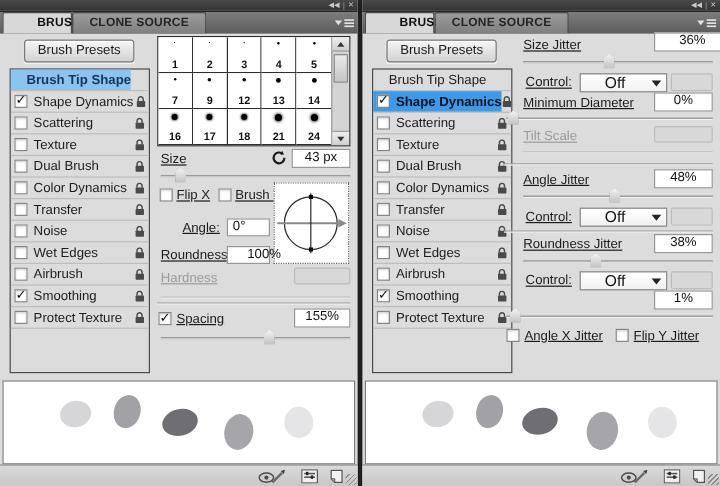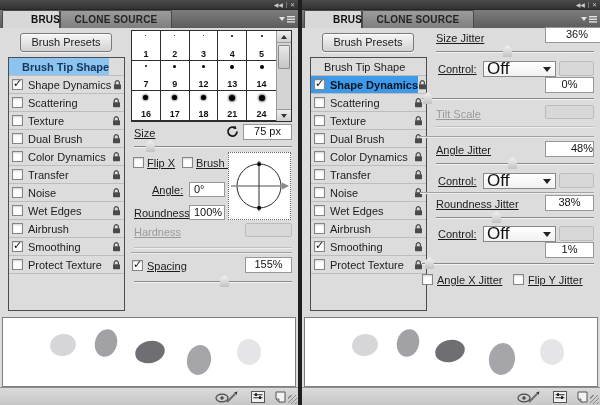--- a/index.html
+++ b/index.html
@@ -22,21 +22,21 @@
   .tab.inactive{left:60px;width:112px;background:linear-gradient(#9c9c9c,#7f7f7f);color:#242424;border:1px solid #4a4a4a;border-bottom:none;box-sizing:border-box;border-radius:2px 2px 0 0;}
   .pmenu{position:absolute;right:3px;top:4px;width:16px;height:10px;}
 
   
   .lbl{position:absolute;font-size:11px;color:#1c1c1c;white-space:nowrap;text-decoration:underline;}
   .lbl.dis{color:#9b9b9b;}
   .vbox{position:absolute;background:#fff;border:1px solid #97979b;font-size:11px;color:#111;
         text-align:center;box-sizing:border-box;line-height:13px;}
   .dbox{position:absolute;background:#d8d8d8;border:1px solid #bcbcbc;border-radius:2px;box-sizing:border-box;}
   .drop{position:absolute;background:linear-gradient(#fff,#f1f1f1);border:1px solid #88888c;box-sizing:border-box;
-        font-size:17px;color:#111;line-height:14px;padding-left:3px;}
+        font-size:13px;color:#111;line-height:14px;padding-left:20px;}
   .drop .arr{position:absolute;right:4px;top:5px;width:0;height:0;border-left:4px solid transparent;border-right:4px solid transparent;border-top:5px solid #222;}
   .divider{position:absolute;height:0;border-top:1px solid #a2a2a2;border-bottom:1px solid #ececec;}
 
   
   .slider{position:absolute;height:12px;}
   .slider .track{position:absolute;left:0;right:0;top:6px;height:1px;background:#8a8a8a;border-bottom:1px solid #f2f2f2;}
   .slider.dis .track{background:#c0c0c0;border-bottom:1px solid #eee;}
   .slider .thumb{position:absolute;top:0;width:9px;height:12px;margin-left:-4px;
         background:linear-gradient(#f4f4f4,#c2c2c2);
         clip-path:polygon(50% 0,100% 32%,100% 100%,0 100%,0 32%);
@@ -333,21 +333,21 @@
             <span class="tri-dn"></span>
           </div>
       </div>
     </div>
 
     <span class="lbl" style="left:134px;top:127px;">Size</span>
     <svg class="fico" style="position:absolute;left:226px;top:125px;" width="13" height="13" viewBox="0 0 13 13">
       <path d="M11 6.5a4.5 4.5 0 1 1-1.4-3.2" fill="none" stroke="#1a1a1a" stroke-width="1.8"></path>
       <path d="M9.2 0.6 10.6 3.9 7.2 3.6z" fill="#1a1a1a"></path>
     </svg>
-    <div class="vbox" style="left:243px;top:124px;width:49px;height:16px;">75 px</div>
+    <div class="vbox" style="left:243px;top:124px;width:49px;height:16px;">43 px</div>
     <div class="slider" style="left:134px;top:140px;width:158px;">
       <div class="track"></div>
         <div class="thumb" style="left:10%;"></div>
     </div>
 
     <span class="cb" style="left:133px;top:157px;"></span>
     <span class="lbl" style="left:147px;top:157px;">Flip X</span>
     <span class="cb" style="left:182px;top:157px;"></span>
     <span class="lbl" style="left:196px;top:157px;">Brush Y</span>
 
@@ -358,21 +358,21 @@
         <polygon points="53,29.5 60,33 53,36.5" fill="#8a8a8a"></polygon>
         <line x1="30" y1="8" x2="30" y2="58" stroke="#2a2a2a" stroke-width="1"></line>
         <rect x="28.4" y="9.4" width="3.4" height="3.4" fill="#000"></rect>
         <rect x="28.4" y="53.2" width="3.4" height="3.4" fill="#000"></rect>
       </svg>
     </div>
 
     <span class="lbl" style="left:152px;top:184px;">Angle:</span>
     <div class="vbox" style="left:189px;top:182px;width:36px;height:15px;text-align:left;padding-left:4px;">0°</div>
     <span class="lbl" style="left:134px;top:207px;">Roundness:</span>
-    <div class="vbox" style="left:189px;top:205px;width:36px;height:15px;text-align:left;padding-left:4px;">100%</div>
+    <div class="vbox" style="left:189px;top:205px;width:36px;height:15px;text-align:left;padding-left:16px;">100%</div>
 
     <span class="lbl dis" style="left:134px;top:226px;">Hardness</span>
     <div class="dbox" style="left:245px;top:223px;width:47px;height:14px;"></div>
     <div class="slider dis" style="left:134px;top:241px;width:158px;">
         <div class="track"></div>
       </div>
 
     <div class="divider" style="left:131px;top:252px;width:161px;"></div>
 
     <span class="cb on" style="left:132px;top:260px;"></span>
@@ -581,36 +581,37 @@
     <div class="slider" style="left:134px;top:45px;width:158px;">
       <div class="track"></div>
         <div class="thumb" style="left:45%;"></div>
     </div>
     <span class="lbl" style="left:136px;top:63px;">Control:</span>
     <div class="drop" style="left:181px;top:61px;width:73px;height:16px;">
       <span>Off</span><span class="arr"></span>
     </div>
     <div class="dbox" style="left:257px;top:61px;width:35px;height:15px;"></div>
 
+    <span class="lbl" style="left:134px;top:80px;">Minimum Diameter</span>
     <div class="vbox" style="left:243px;top:77px;width:49px;height:16px;">0%</div>
     <div class="slider" style="left:120px;top:92px;width:172px;">
       <div class="track"></div>
         <div class="thumb" style="left:3%;"></div>
     </div>
 
     <span class="lbl dis" style="left:134px;top:108px;">Tilt Scale</span>
     <div class="dbox" style="left:243px;top:105px;width:49px;height:14px;"></div>
     <div class="slider dis" style="left:134px;top:120px;width:158px;">
         <div class="track"></div>
       </div>
 
     <div class="divider" style="left:118px;top:136px;width:174px;"></div>
 
     <span class="lbl" style="left:134px;top:144px;">Angle Jitter</span>
-    <div class="vbox" style="left:243px;top:141px;width:49px;height:16px;text-align:right;">48%</div>
+    <div class="vbox" style="left:243px;top:141px;width:49px;height:16px;">48%</div>
     <div class="slider" style="left:134px;top:157px;width:158px;">
       <div class="track"></div>
         <div class="thumb" style="left:48%;"></div>
     </div>
     <span class="lbl" style="left:136px;top:175px;">Control:</span>
     <div class="drop" style="left:181px;top:173px;width:73px;height:16px;">
       <span>Off</span><span class="arr"></span>
     </div>
     <div class="dbox" style="left:257px;top:173px;width:35px;height:15px;"></div>
 

